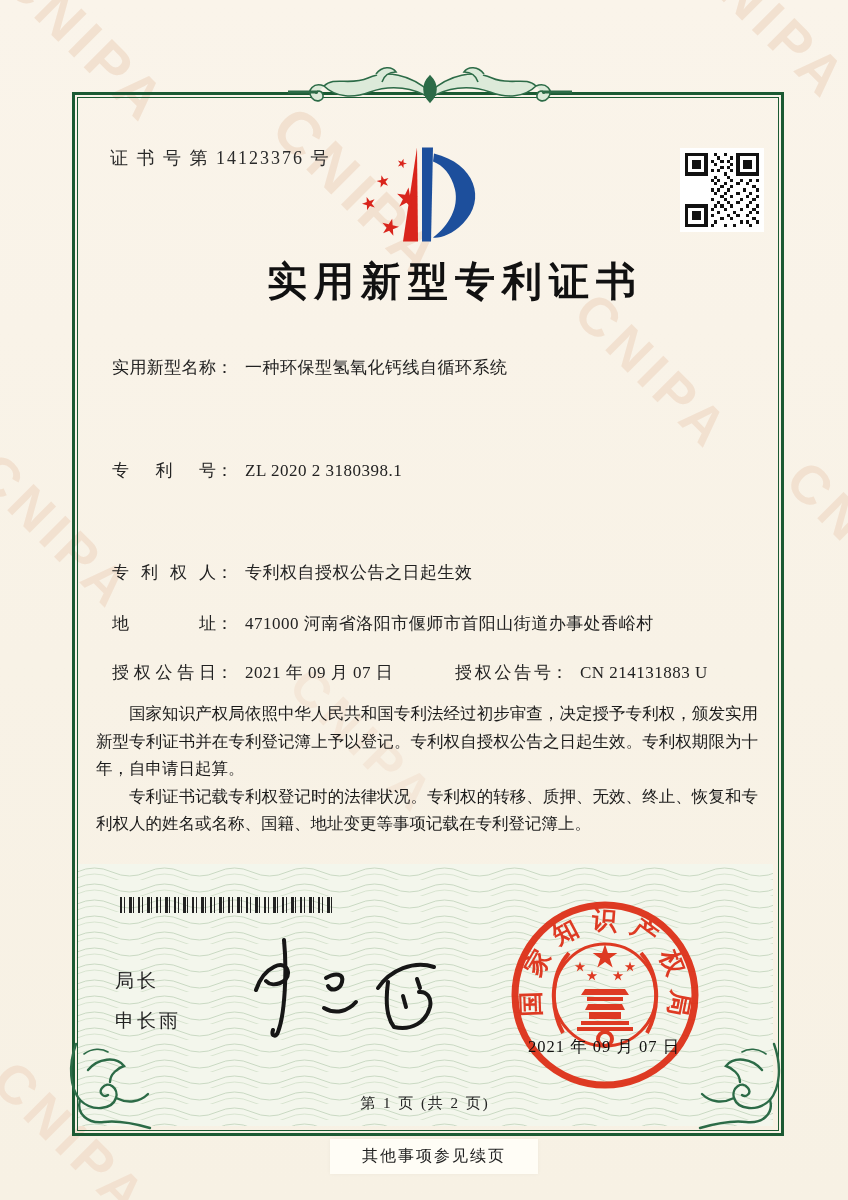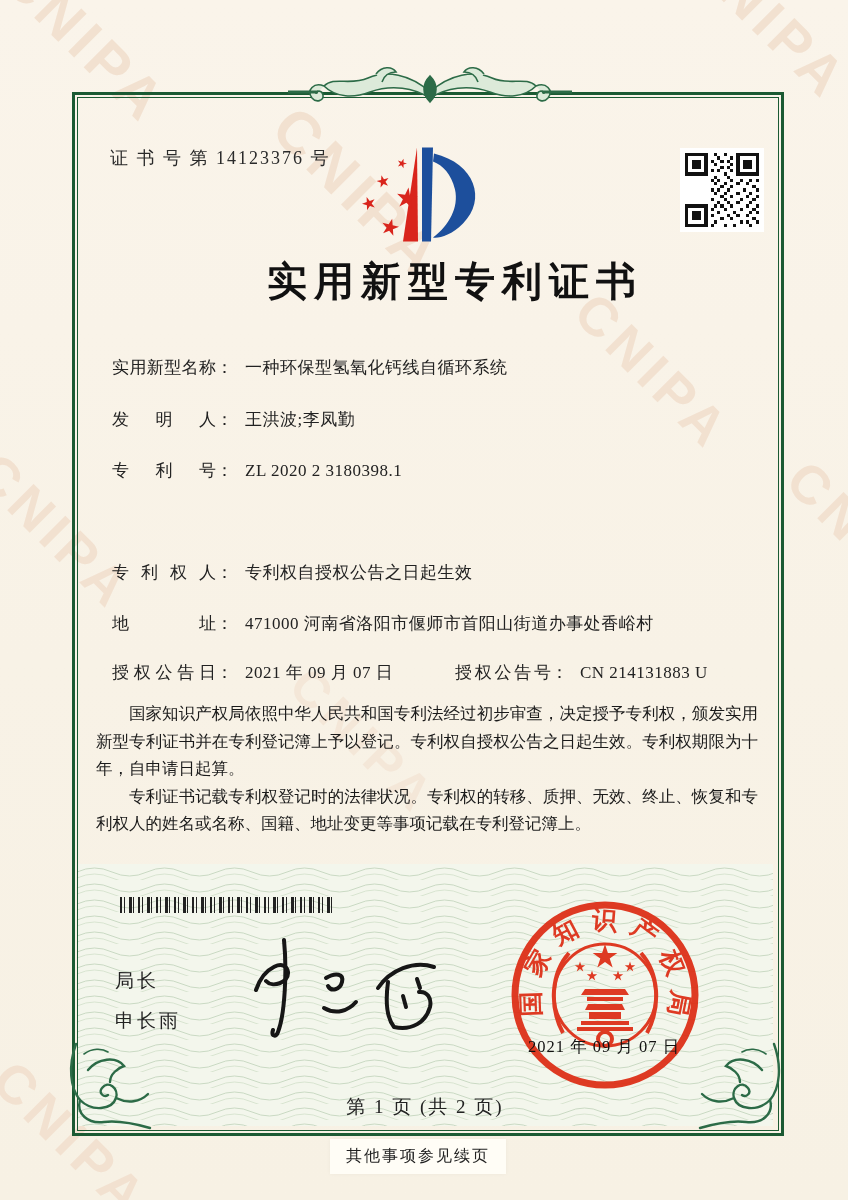--- a/index.html
+++ b/index.html
@@ -39,22 +39,22 @@
       transparent 5px 9px,#222 9px 12px,transparent 12px 13px,#222 13px 14px,transparent 14px 18px);}
   .director-title{position:absolute;left:115px;top:968px;font-size:19px;color:#222;
     font-family:"Liberation Sans","DejaVu Sans",sans-serif;letter-spacing:3px;text-align:center;}
   .director-name{position:absolute;left:115px;top:1008px;font-size:19px;color:#222;
     font-family:"Liberation Sans","DejaVu Sans",sans-serif;letter-spacing:3px;}
   .signature{position:absolute;left:228px;top:930px;width:230px;height:112px;}
   .seal{position:absolute;left:505px;top:895px;width:200px;height:200px;}
   .seal-date{position:absolute;left:528px;top:1036px;width:160px;font-size:16.5px;
     color:#111;letter-spacing:1px;white-space:nowrap;}
   .page-num{position:absolute;left:72px;top:1094px;width:706px;text-align:center;
-    font-size:19px;color:#222;letter-spacing:2px;}
-  .note-box{position:absolute;left:330px;top:1139px;background:#fffdf6;padding:7px 16px;
+    font-size:15px;color:#222;letter-spacing:2px;}
+  .note-box{position:absolute;left:330px;top:1139px;background:#fffdf6;padding:7px 32px;
     font-size:16px;color:#222;letter-spacing:2px;box-shadow:0 0 4px rgba(0,0,0,0.04);}
   
   .orn-top{position:absolute;left:288px;top:62px;width:284px;height:62px;}
   .orn-bl{position:absolute;left:58px;top:1040px;width:100px;height:95px;}
   .orn-br{position:absolute;left:692px;top:1040px;width:100px;height:95px;transform:scaleX(-1);}
 </style>
 </head>
 <body>
 
 <div class="page">
@@ -167,23 +167,20 @@
         M24,42h2v2h-2z M30,42h2v2h-2z M44,42h2v2h-2z
         M20,44h2v2h-2z M36,44h2v2h-2z M40,44h2v2h-2z M46,44h2v2h-2z
         M18,46h2v2h-2z M26,46h2v2h-2z M32,46h2v2h-2z M42,46h2v2h-2z"></path>
     </g>
   </svg>
 
   <div class="title">实用新型专利证书</div>
 
   <div class="frow" style="top:356px">
     <span class="flabel">实用新型名称</span><span class="fcolon">：</span><span class="fval">一种环保型氢氧化钙线自循环系统</span>
-  </div>
-  <div class="frow" style="top:408px">
-    <span class="flabel">发明人</span><span class="fcolon">：</span><span class="fval">王洪波;李凤勤</span>
   </div>
   <div class="frow" style="top:459px">
     <span class="flabel">专利号</span><span class="fcolon">：</span><span class="fval">ZL 2020 2 3180398.1</span>
   </div>
   <div class="frow" style="top:561px">
     <span class="flabel">专利权人</span><span class="fcolon">：</span><span class="fval">专利权自授权公告之日起生效</span>
   </div>
   <div class="frow" style="top:612px">
     <span class="flabel">地址</span><span class="fcolon">：</span><span class="fval">471000 河南省洛阳市偃师市首阳山街道办事处香峪村</span>
   </div>

